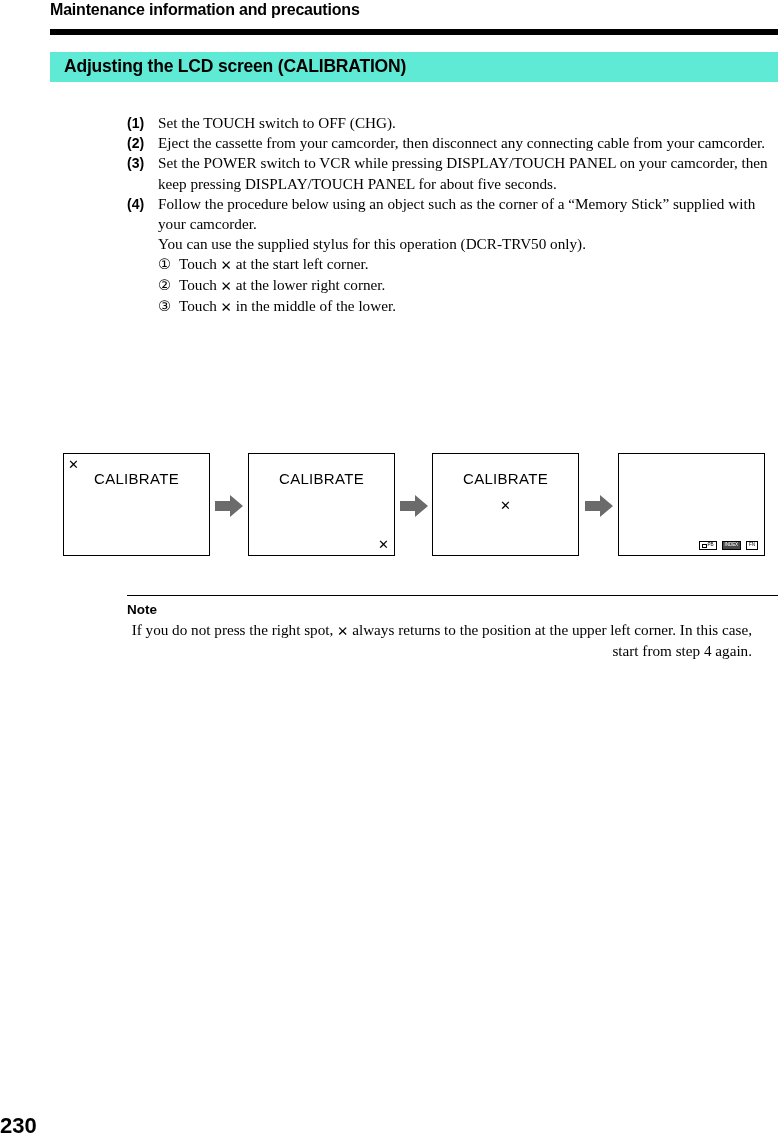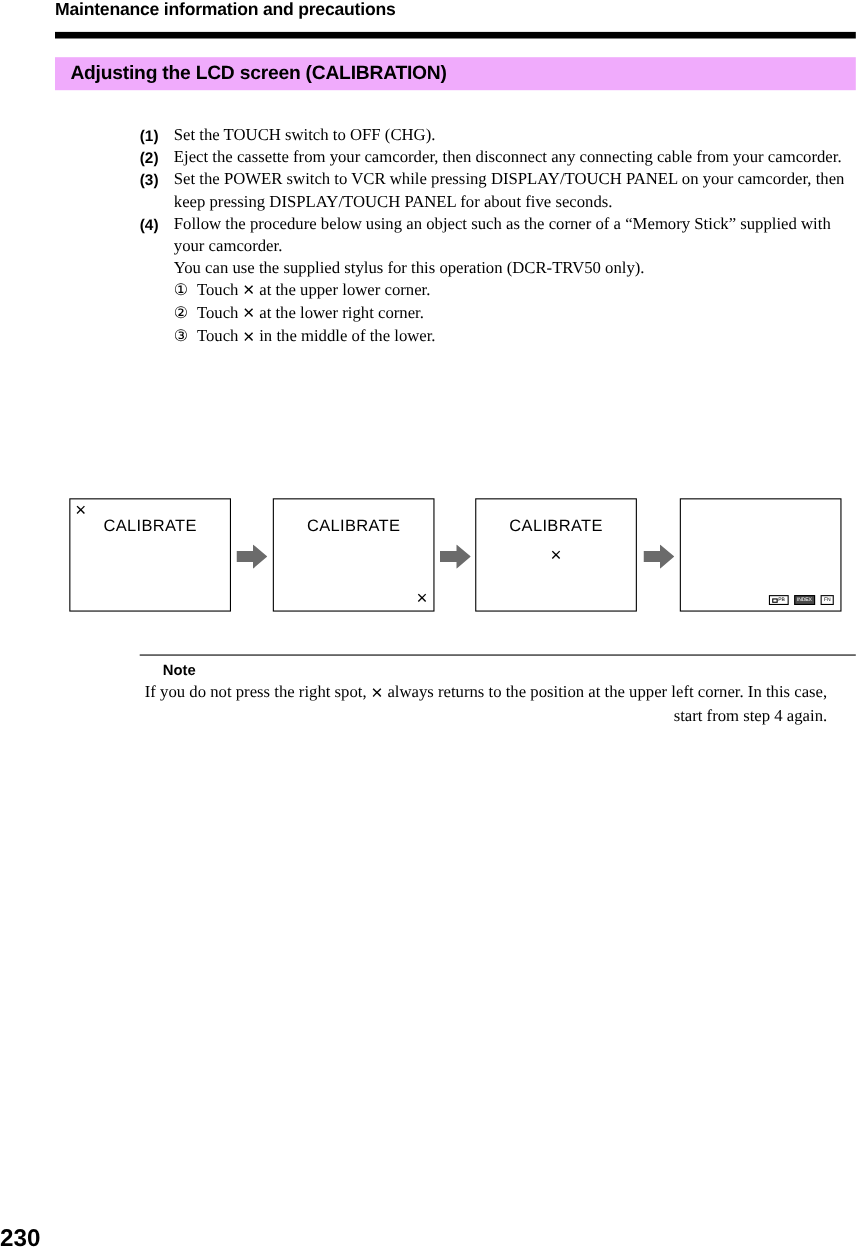--- a/index.html
+++ b/index.html
@@ -41,21 +41,21 @@
     background: #000000;
   }
 
   
   #section-band {
     position: absolute;
     left: 50px;
     top: 52px;
     width: 728px;
     height: 30px;
-    background: #f0abfc;
+    background: #5eead4;
   }
   #section-title {
     position: absolute;
     left: 14px;
     top: 4px;
     font-family: "Liberation Sans", sans-serif;
     font-weight: bold;
     font-size: 17.5px;
     letter-spacing: -0.2px;
     white-space: nowrap;
@@ -226,21 +226,20 @@
     height: 1px;
     background: #000000;
   }
   #note-heading {
     position: absolute;
     left: 0;
     top: 7px;
     font-family: "Liberation Sans", sans-serif;
     font-weight: bold;
     font-size: 13.5px;
-    margin-left: 21px;
   }
   #note-body {
     position: absolute;
     left: 0;
     top: 25px;
     width: 625px;
     font-size: 15.2px;
     line-height: 20.2px;
     text-align: right;
   }
@@ -290,21 +289,21 @@
     <li class="step">
       <span class="step-num">(4)</span>
       <span class="step-text">Follow the procedure below using an object such as the corner of a “Memory Stick” supplied with your camcorder.</span>
       <span class="step-text">You can use the supplied stylus for this operation (DCR-TRV50 only).</span>
 
       <ul class="substeps">
         <li class="substep">
           <span class="substep-marker">①</span>
           <span>Touch</span>
           <span class="x-glyph">✕</span>
-          <span>at the upper lower corner.</span>
+          <span>at the start left corner.</span>
         </li>
         <li class="substep">
           <span class="substep-marker">②</span>
           <span>Touch</span>
           <span class="x-glyph">✕</span>
           <span>at the lower right corner.</span>
         </li>
         <li class="substep">
           <span class="substep-marker">③</span>
           <span>Touch</span>

